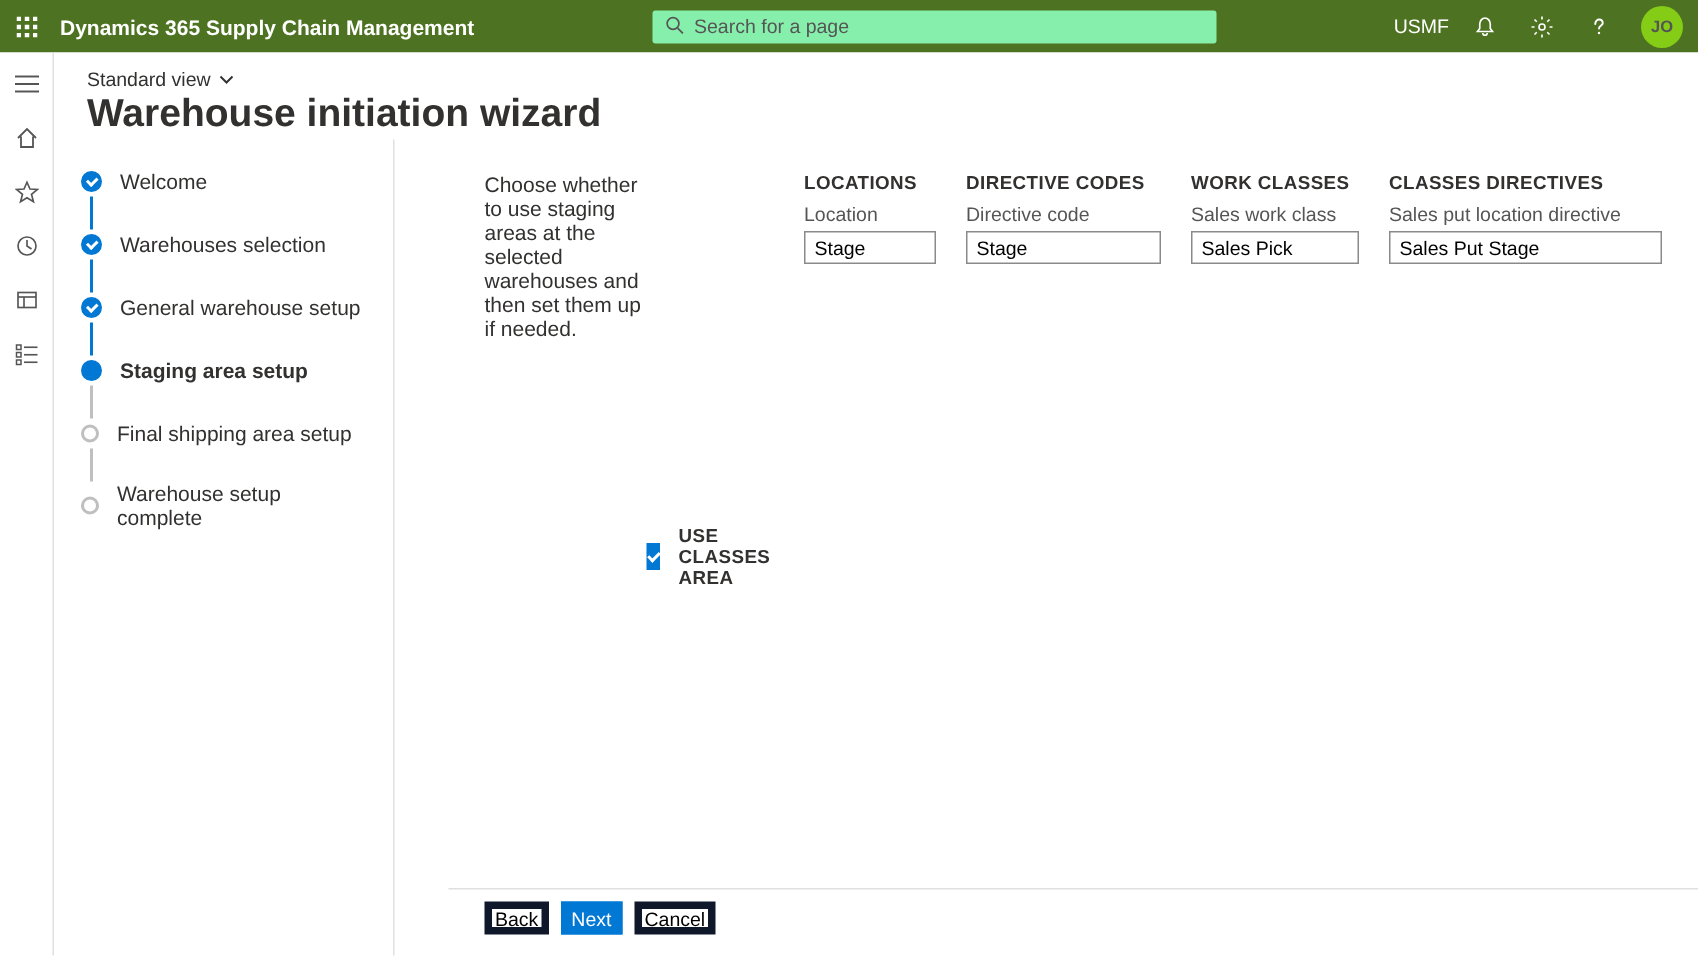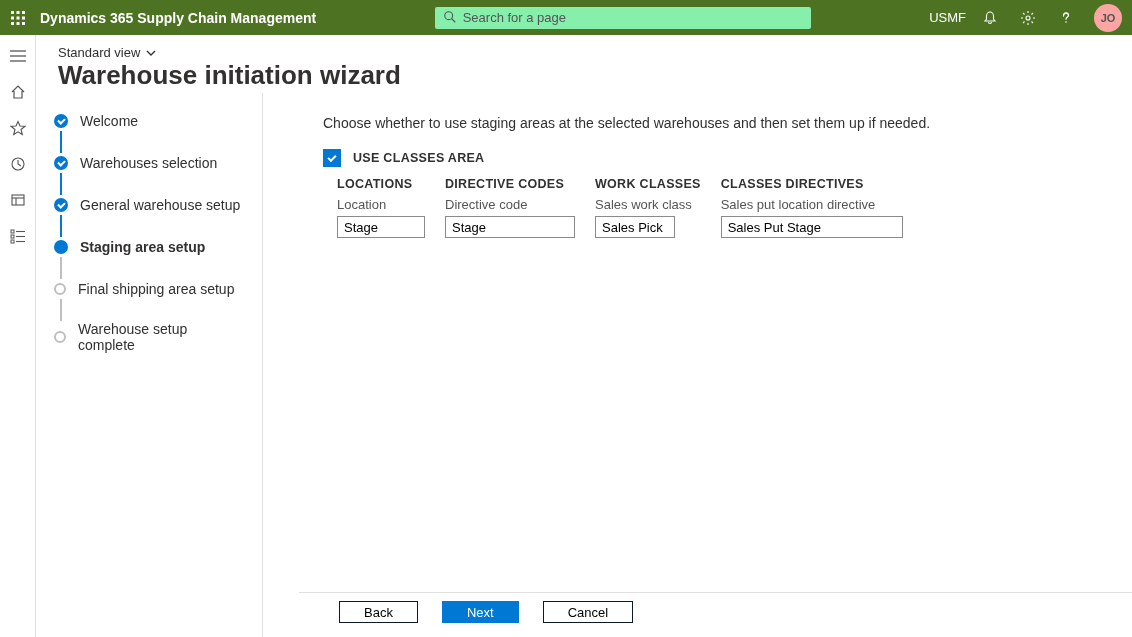--- a/index.html
+++ b/index.html
@@ -9,21 +9,21 @@
     .topbar { background: #4d7322; color: #fff; height: 35px; display: flex; align-items: center; padding: 0 10px; }
     .topbar .waffle { width: 16px; height: 16px; display: flex; align-items: center; justify-content: center; margin-right: 14px; cursor: pointer; }
     .topbar .title { font-size: 14px; font-weight: 600; }
     .topbar .search-wrap { margin-left: auto; margin-right: auto; position: relative; width: 376px; }
     .topbar .search-wrap input { width: 100%; height: 22px; border: none; border-radius: 2px; background: #86efac; color: #333; font-size: 13px; padding: 0 10px 0 28px; }
     .topbar .search-wrap input::placeholder { color: #555; }
     .topbar .search-wrap .icon { position: absolute; left: 8px; top: 3px; color: #555; }
     .topbar .right { display: flex; align-items: center; gap: 10px; }
     .topbar .right .txt { font-size: 13px; }
     .topbar .right .icon-btn { width: 28px; height: 28px; display: flex; align-items: center; justify-content: center; cursor: pointer; }
-    .topbar .avatar { width: 28px; height: 28px; border-radius: 50%; background: #fca5a5; color: #555; display: flex; align-items: center; justify-content: center; font-size: 11px; font-weight: 600; margin-left: 4px; }
+    .topbar .avatar { width: 28px; height: 28px; border-radius: 50%; background: #84cc16; color: #555; display: flex; align-items: center; justify-content: center; font-size: 11px; font-weight: 600; margin-left: 4px; }
 
     
     .rail { position: absolute; left: 0; top: 35px; bottom: 0; width: 36px; background: #fff; border-right: 1px solid #e0e0e0; display: flex; flex-direction: column; align-items: center; padding-top: 10px; gap: 14px; }
     .rail .rail-btn { width: 28px; height: 22px; display: flex; align-items: center; justify-content: center; color: #555; cursor: pointer; }
 
     
     .page-head { position: absolute; left: 36px; right: 0; top: 35px; padding: 10px 22px 12px 22px; border-bottom: 1px solid #e0e0e0; background: #fff; }
     .page-head .view-label { font-size: 13px; color: #323130; display: inline-flex; align-items: center; gap: 6px; cursor: pointer; }
     .page-head .page-title { font-size: 26px; font-weight: 600; margin-top: 0px; }
 
@@ -36,40 +36,40 @@
     .step .dot { width: 14px; height: 14px; border-radius: 50%; flex-shrink: 0; display: flex; align-items: center; justify-content: center; }
     .dot.done { background: #0078d4; }
     .dot.done::after { content: ""; width: 5px; height: 3px; border-left: 2px solid #fff; border-bottom: 2px solid #fff; transform: rotate(-45deg); margin-top: -2px; }
     .dot.current { background: #0078d4; width: 14px; height: 14px; }
     .dot.todo { background: #fff; border: 2px solid #bfbfbf; width: 12px; height: 12px; }
     .connector { width: 2px; height: 22px; background: #0078d4; margin-left: 6px; }
     .connector.grey { background: #bfbfbf; }
     .step.current .label { font-weight: 600; }
 
     
-    .main { flex: 1; display: flex; flex-direction: column; padding: 22px 24px 0 24px; position: relative; }
+    .main { flex: 1; display: flex; flex-direction: row; padding: 22px 24px 0 24px; position: relative; }
     .instr { font-size: 14px; margin-bottom: 18px; }
     .checkbox-row { display: flex; align-items: center; gap: 12px; margin-bottom: 10px; }
     .checkbox { width: 18px; height: 18px; background: #0078d4; display: flex; align-items: center; justify-content: center; cursor: pointer; }
     .checkbox::after { content: ""; width: 6px; height: 3px; border-left: 2px solid #fff; border-bottom: 2px solid #fff; transform: rotate(-45deg); margin-top: -2px; }
     .checkbox-label { font-weight: 700; font-size: 12.5px; letter-spacing: 0.3px; }
 
     .columns { display: flex; gap: 20px; margin-left: 14px; }
     .col { display: flex; flex-direction: column; }
     .col-head { font-weight: 700; font-size: 12.5px; letter-spacing: 0.3px; margin-bottom: 6px; }
     .field-label { font-size: 13px; color: #555; margin-bottom: 4px; }
     .text-input { height: 22px; border: 1px solid #8a8a8a; padding: 0 6px; font-size: 13px; background: #fff; }
     .col.c1 .text-input { width: 88px; }
     .col.c2 .text-input { width: 130px; }
-    .col.c3 .text-input { width: 80px; }
+    .col.c3 .text-input { width: 112px; }
     .col.c4 .text-input { width: 182px; }
 
     
     .footer { position: absolute; bottom: 14px; left: 24px; display: flex; gap: 8px; }
-    .btn { height: 22px; padding: 0 24px; font-size: 13px; border: 1px solid #0f172a; background: #fff; cursor: pointer; display: inline-flex; align-items: center; margin-left: 16px; }
+    .btn { height: 22px; padding: 0 2px; font-size: 13px; border: 5px solid #0f172a; background: #fff; cursor: pointer; display: inline-flex; align-items: center; }
     .btn.primary { background: #0078d4; color: #fff; border-color: #0078d4; text-align: center; }
     .footer-divider { position: absolute; bottom: 44px; left: 0; right: 0; height: 1px; background: #e0e0e0; }
 
     svg { display: block; }
   </style>
 </head>
 <body>
 
 <div class="topbar">
   <div class="waffle">

